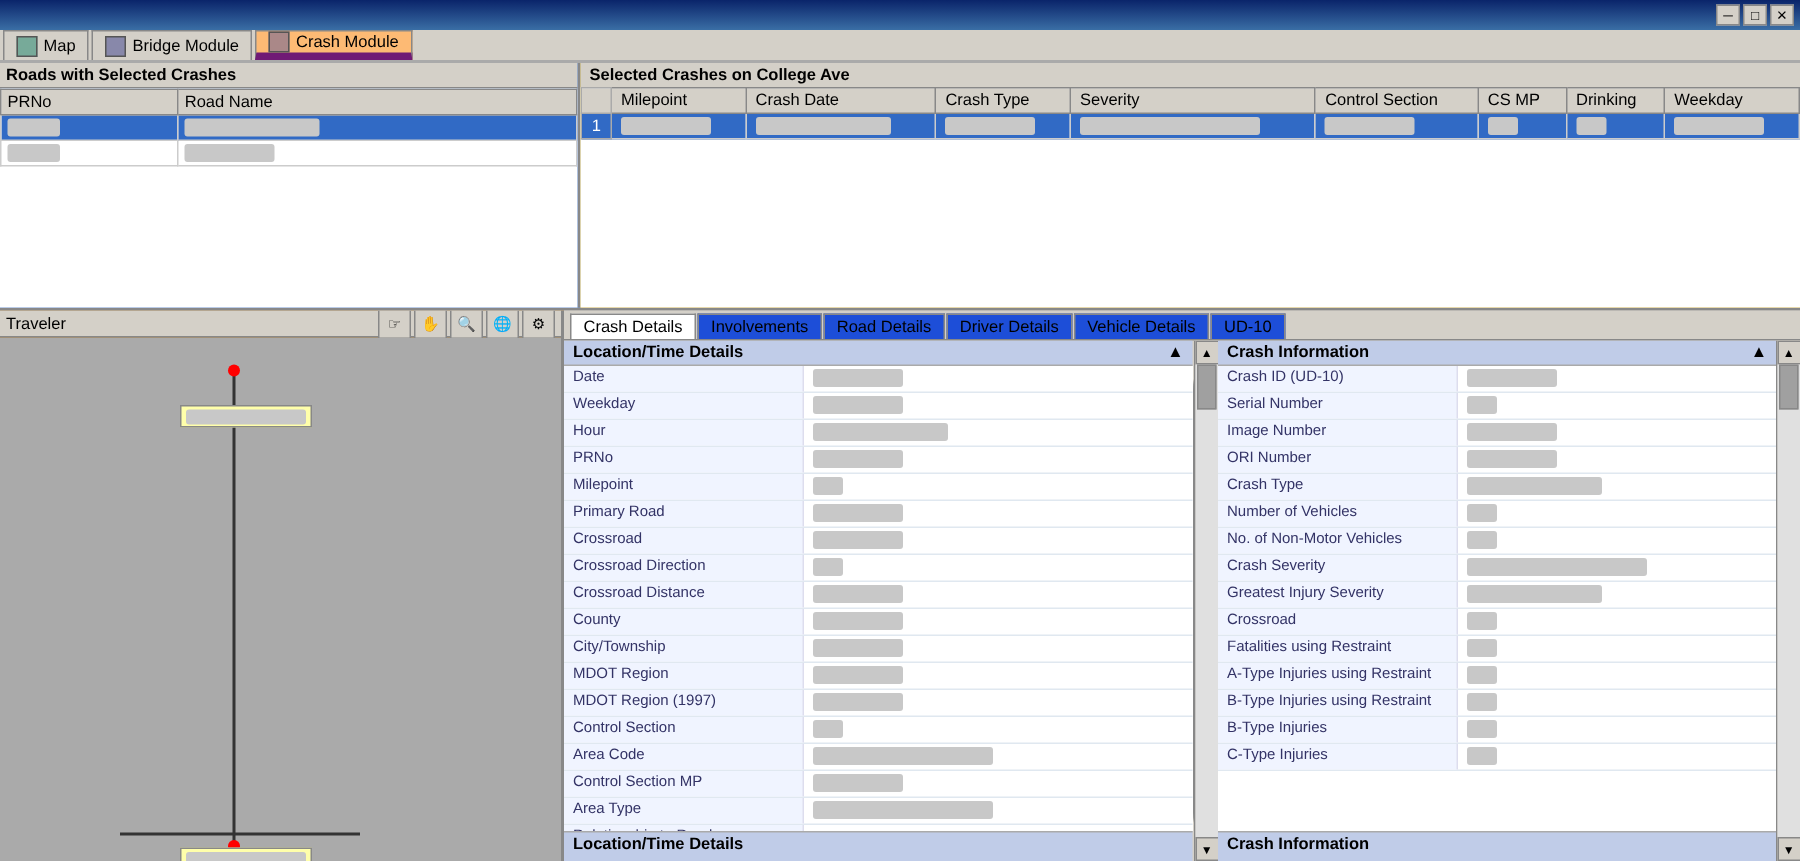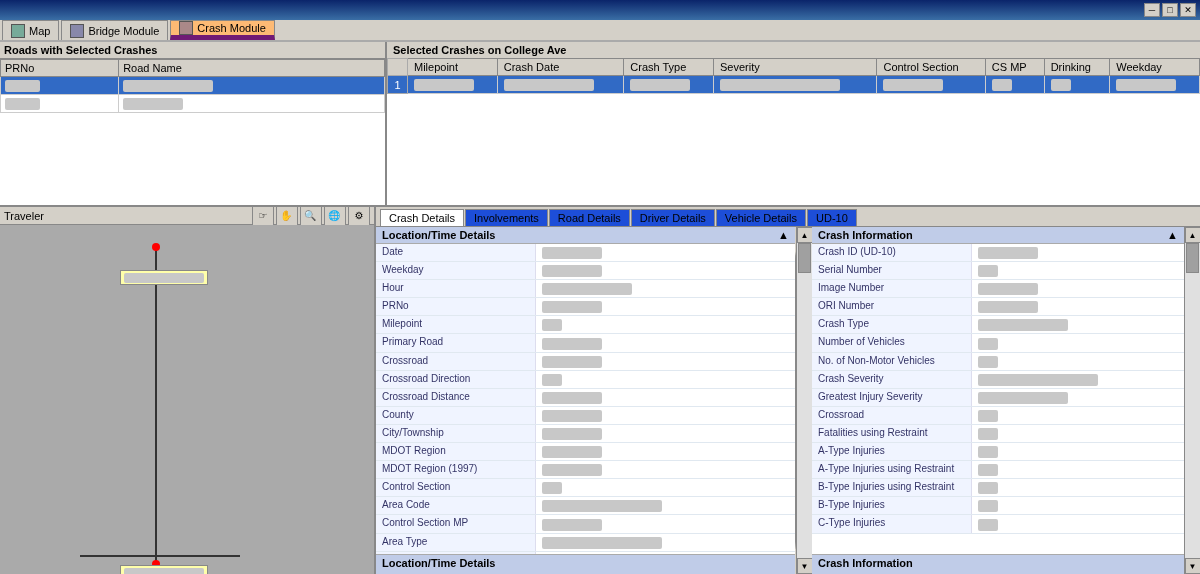--- a/index.html
+++ b/index.html
@@ -368,24 +368,20 @@
               </div>
               <div class="details-row">
                 <div class="details-label">Crossroad</div>
                 <div class="details-value"><span class="blurred-sm"></span></div>
               </div>
               <div class="details-row">
                 <div class="details-label">Fatalities using Restraint</div>
                 <div class="details-value"><span class="blurred-sm"></span></div>
               </div>
               <div class="details-row">
-                <div class="details-label">A-Type Injuries</div>
-                <div class="details-value"><span class="blurred-sm"></span></div>
-              </div>
-              <div class="details-row">
                 <div class="details-label">A-Type Injuries using Restraint</div>
                 <div class="details-value"><span class="blurred-sm"></span></div>
               </div>
               <div class="details-row">
                 <div class="details-label">B-Type Injuries using Restraint</div>
                 <div class="details-value"><span class="blurred-sm"></span></div>
               </div>
               <div class="details-row">
                 <div class="details-label">B-Type Injuries</div>
                 <div class="details-value"><span class="blurred-sm"></span></div>

